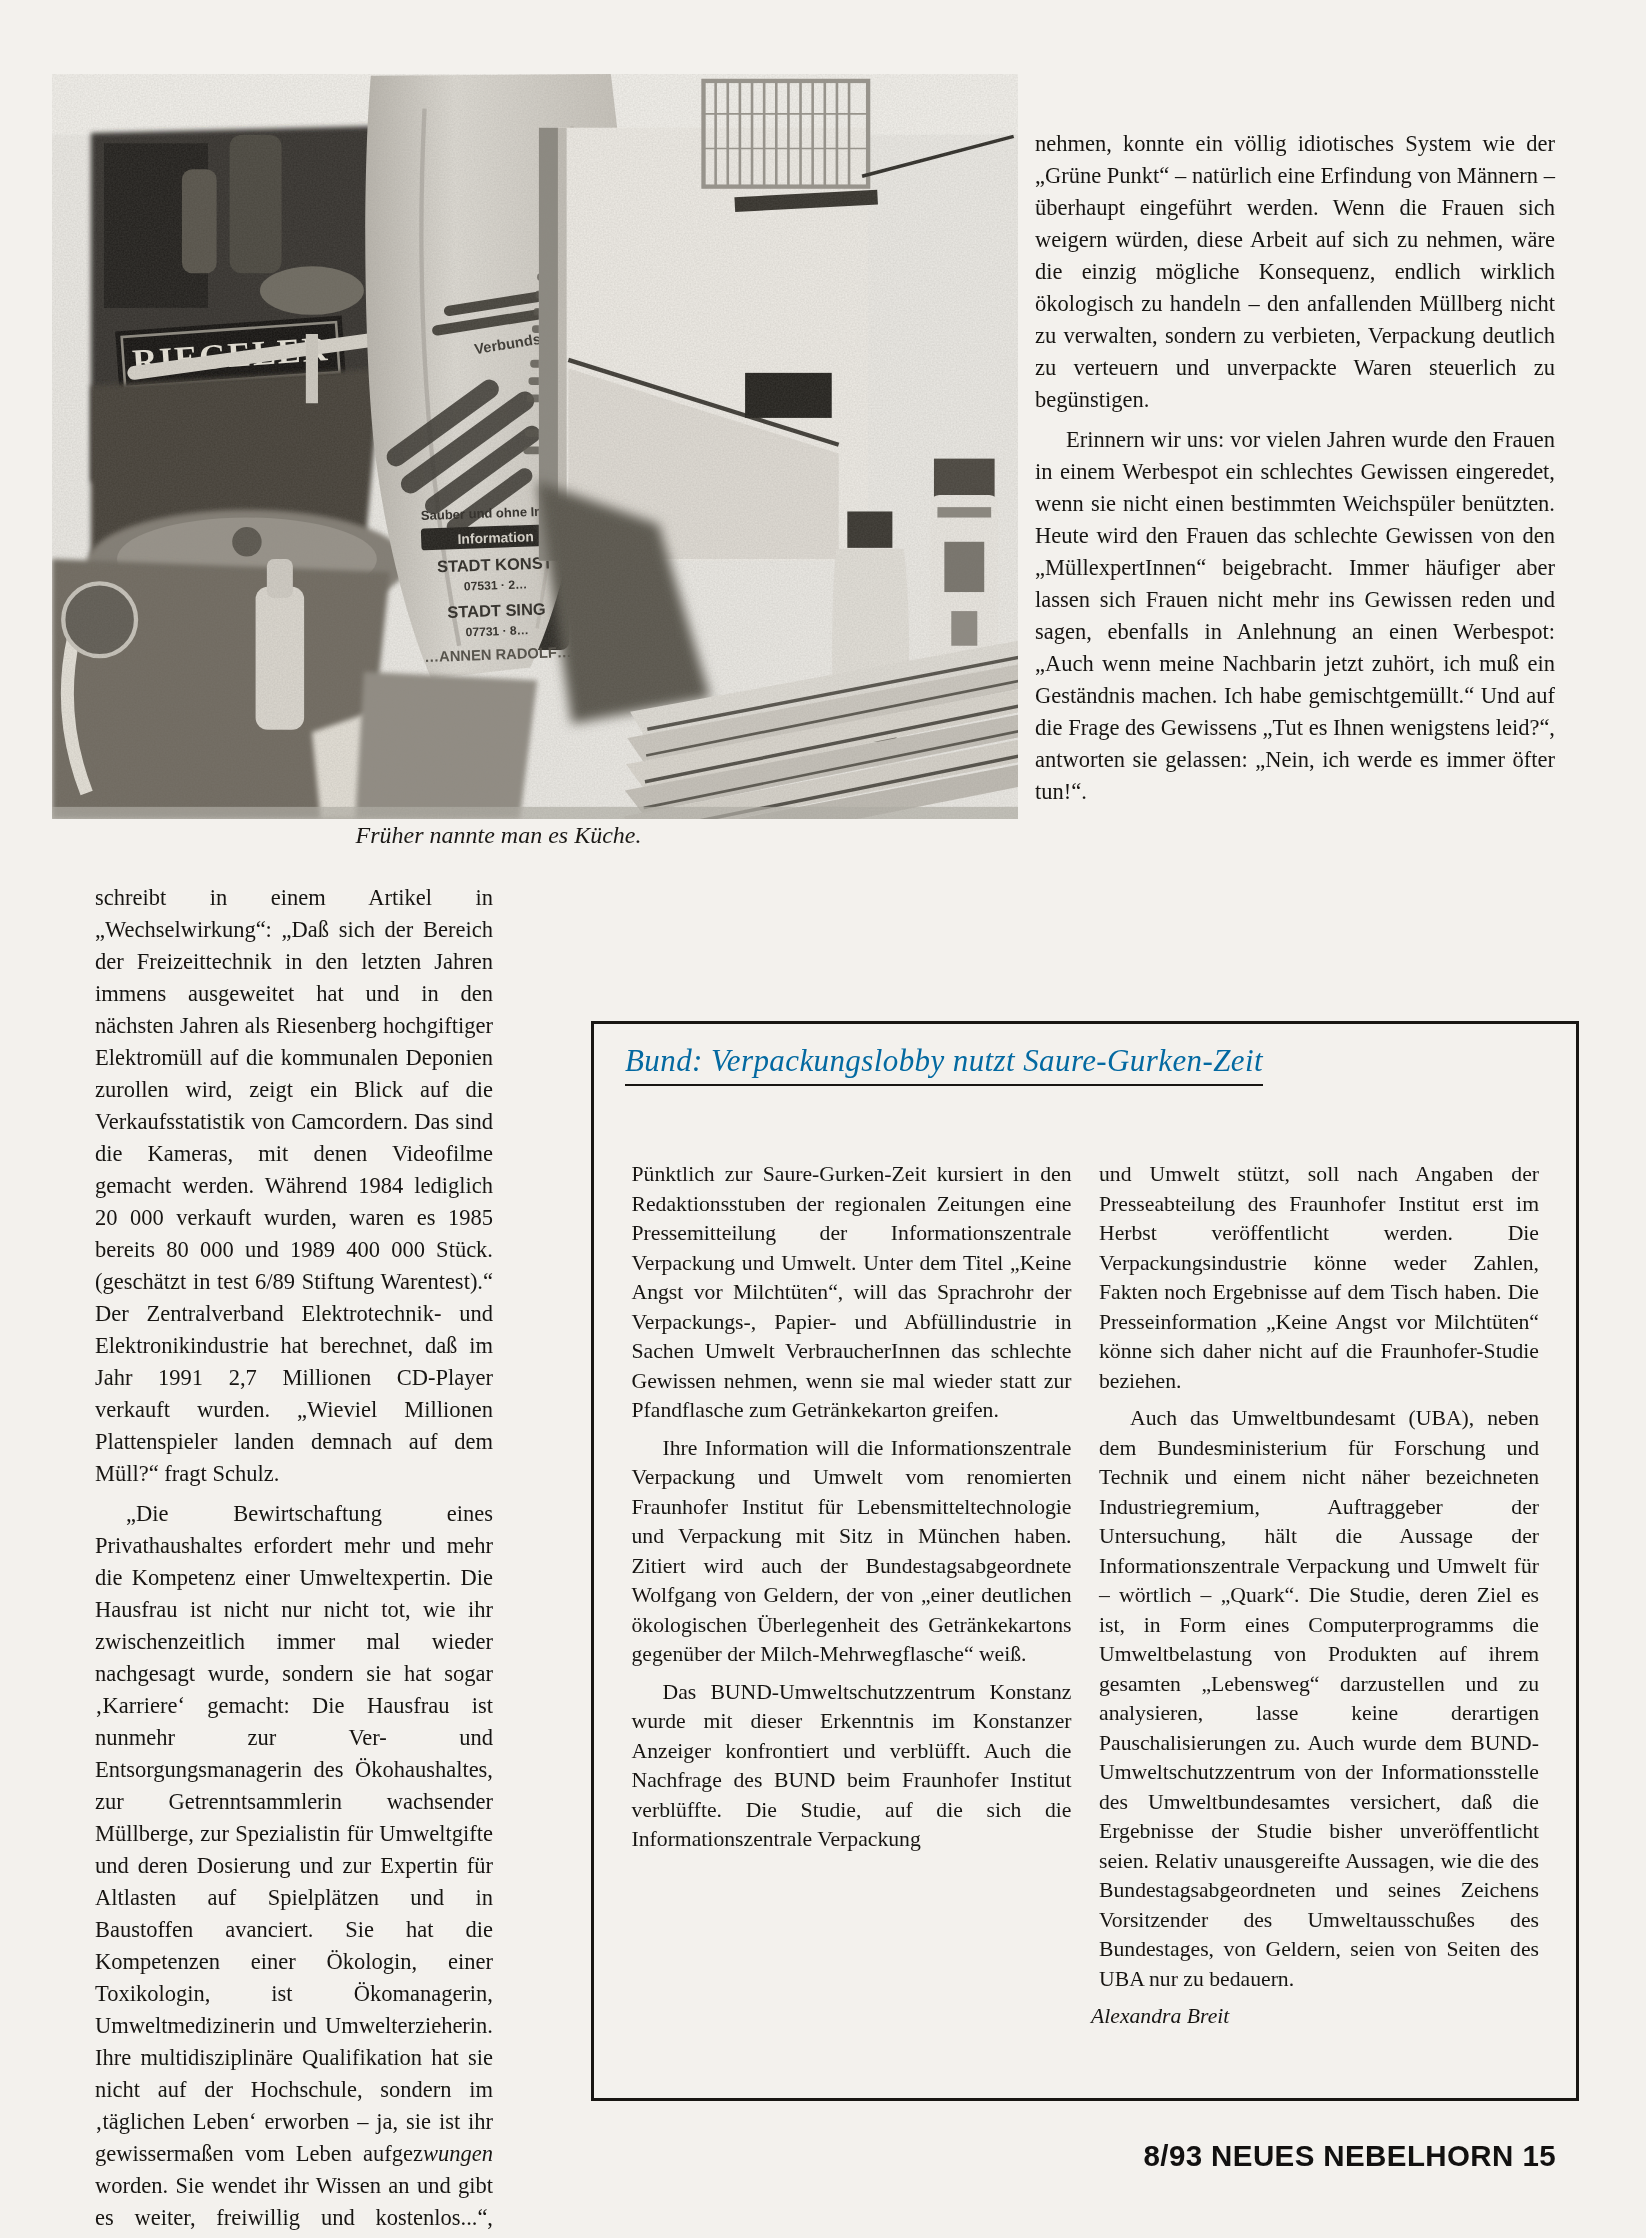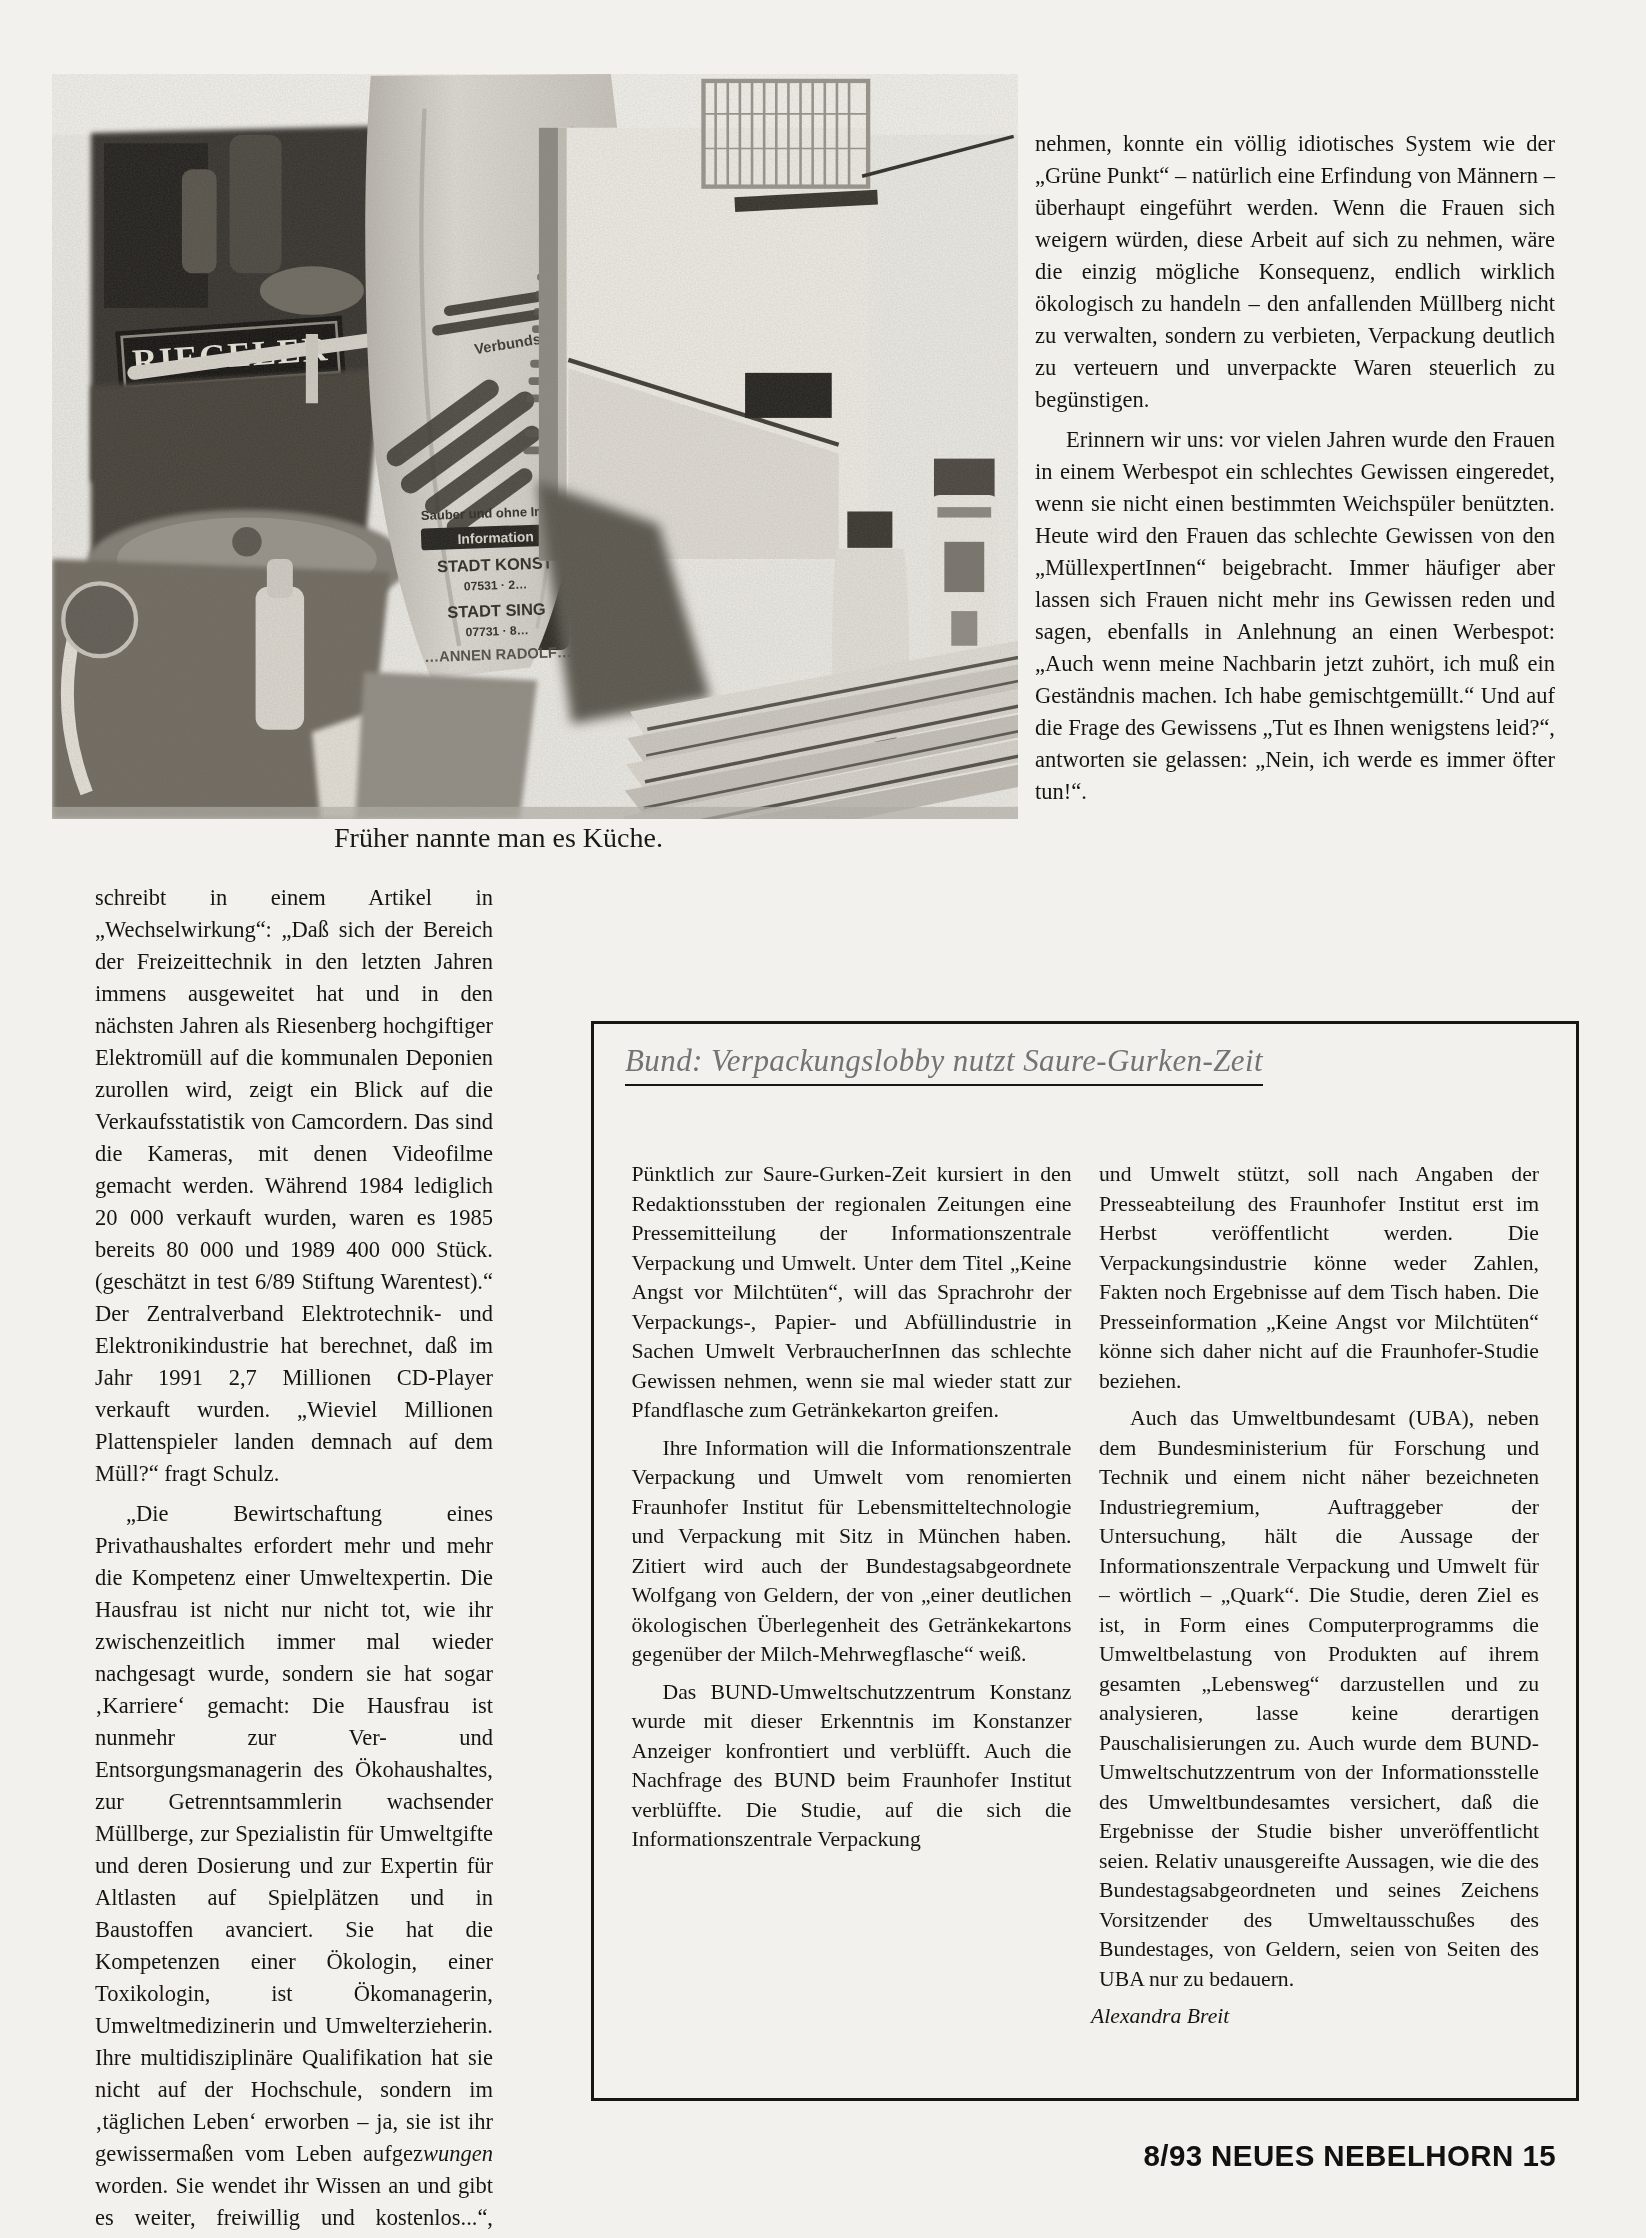--- a/index.html
+++ b/index.html
@@ -9,38 +9,38 @@
     background:#f3f1ed;
     font-family:"Liberation Serif", serif;
     color:#171512;
     overflow:hidden;
   }
   
   .photo{position:absolute;left:52px;top:74px;width:966px;height:745px;}
   .photo svg{display:block;width:100%;height:100%;}
   .caption{
     position:absolute;left:52px;top:822px;width:893px;
-    text-align:center;font-size:28px;color:#1b1916;
+    text-align:center;font-style:italic;font-size:24px;color:#1b1916;
   }
   
   .flow{position:absolute;text-align:justify;font-size:22.5px;line-height:32px;}
   .flow p.para{margin:8px;text-indent:31px;}
   .flow p.para:first-child{text-indent:0;}
   .it{font-style:italic;}
   .left-col{left:87px;top:874px;width:414px;}
   .right-col{left:1027px;top:120px;width:536px;}
   
   .box{
     position:absolute;left:591px;top:1021px;width:988px;height:1080px;
     border:3.5px solid #181613;box-sizing:border-box;background:transparent;
   }
   .box-title{
     position:absolute;left:31px;top:19px;
     font-style:italic;font-size:31px;font-weight:500;letter-spacing:0.4px;
-    color:#737373;white-space:nowrap;
+    color:#0369a1;white-space:nowrap;
   }
   .box-title span{border-bottom:2.6px solid #181613;padding-bottom:6px;}
   .box-col{position:absolute;top:128px;width:456px;text-align:justify;font-size:21.7px;line-height:29.5px;}
   .box-col p.para{margin:8px;text-indent:31px;}
   .box-col p.para:first-child{text-indent:0;}
   .box-col1{left:29.5px;}
   .box-col2{left:497px;}
   .author{margin:1.7px 0 0 0;text-align:left;font-style:italic;font-size:21.7px;line-height:29.5px;}
   
   .footer{

